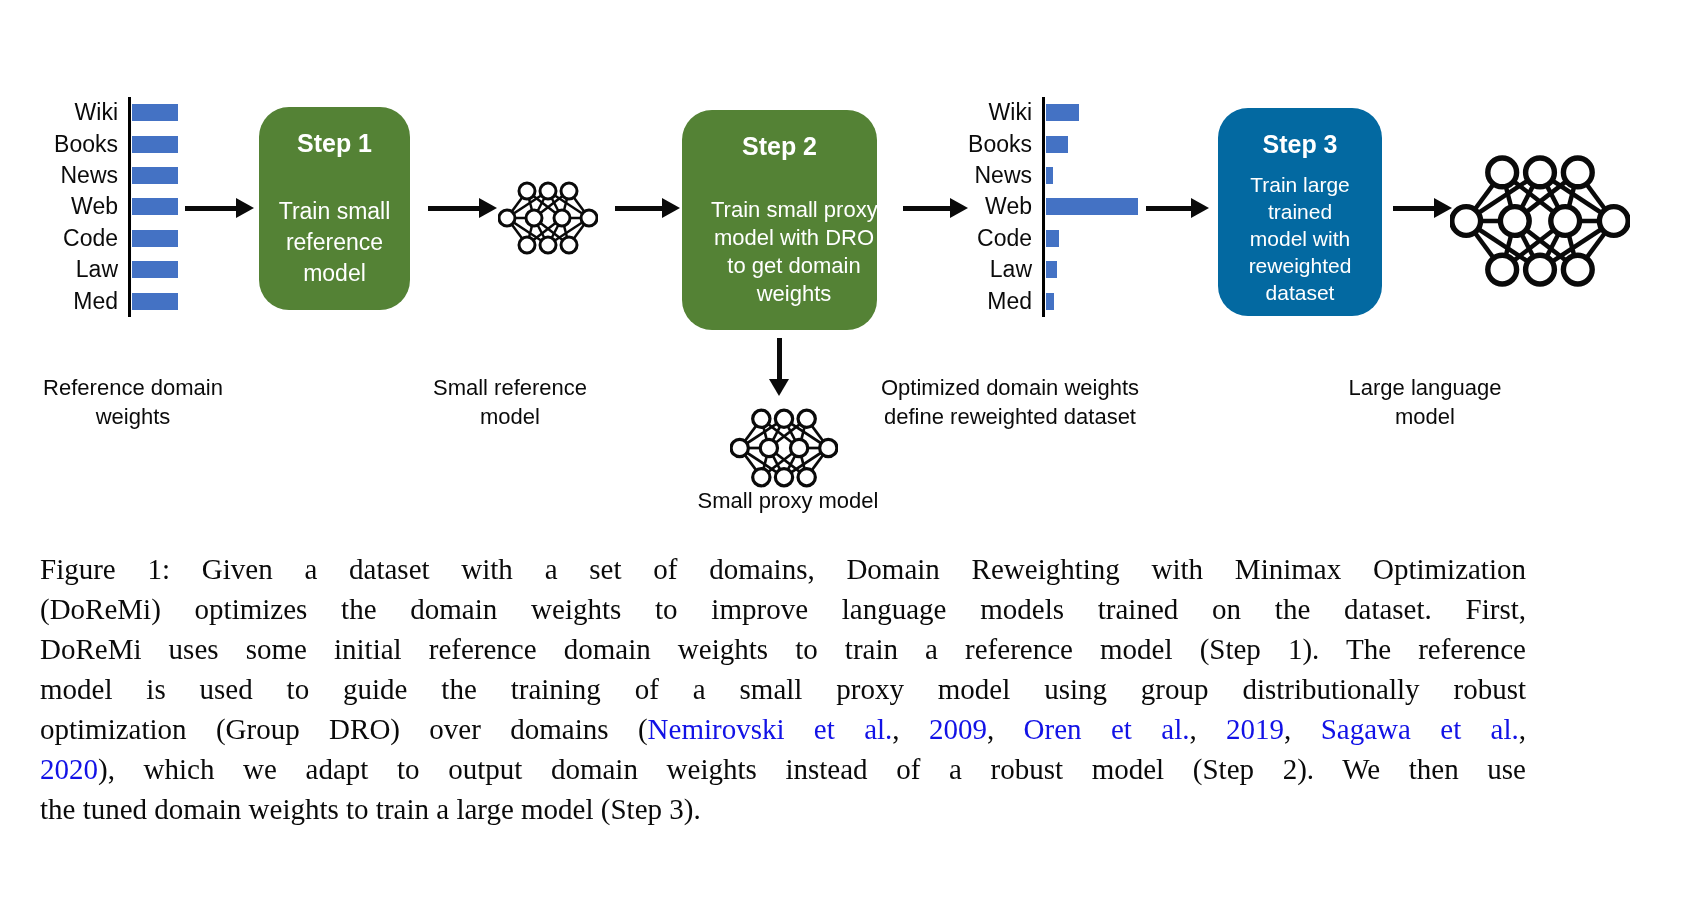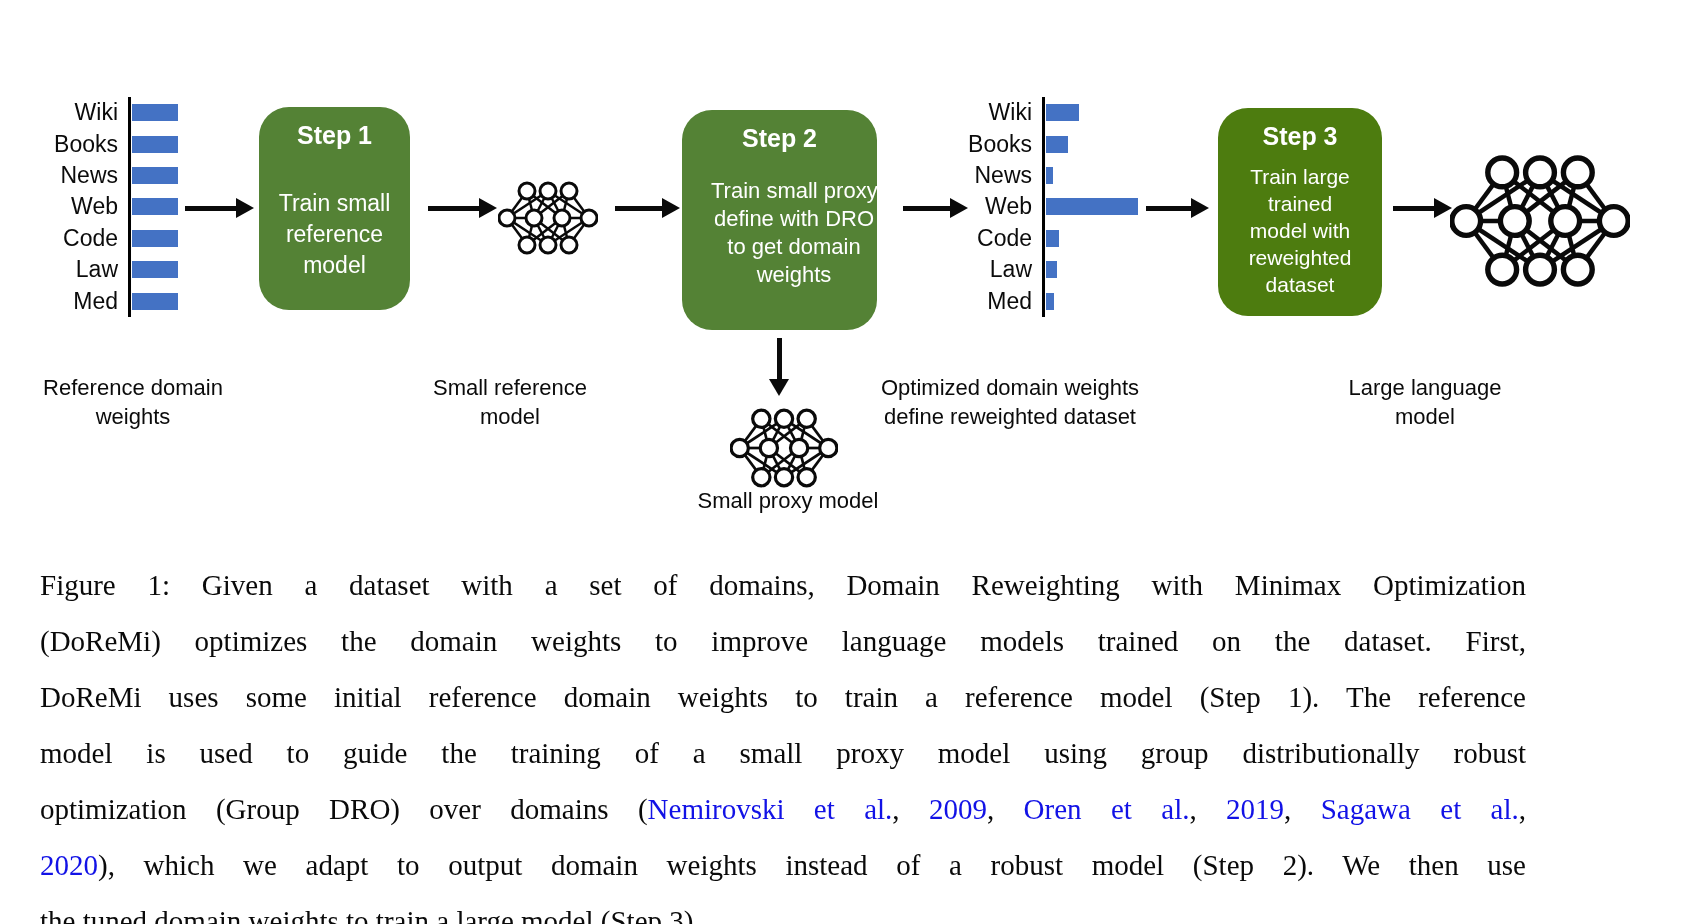--- a/index.html
+++ b/index.html
@@ -18,38 +18,38 @@
   
   .harrow{position:absolute;height:4.5px;background:#0a0a0a;}
   .harrow::after{content:'';position:absolute;right:-17px;top:-7.8px;width:0;height:0;
                  border-left:18px solid #0a0a0a;border-top:10px solid transparent;border-bottom:10px solid transparent;}
   .varrow{position:absolute;width:4.5px;background:#0a0a0a;}
   .varrow::after{content:'';position:absolute;bottom:-16px;left:-7.8px;width:0;height:0;
                  border-top:17px solid #0a0a0a;border-left:10px solid transparent;border-right:10px solid transparent;}
 
   
   .stepbox{position:absolute;border-radius:30px;color:#fff;text-align:center;box-sizing:border-box;}
-  .stepbox .step-title{display:block;font-weight:bold;font-size:25px;margin-top:14px;}
+  .stepbox .step-title{display:block;font-weight:bold;font-size:25px;margin-top:22px;}
   .stepbox .step-body{display:block;}
   .stepbox .step-body div{white-space:nowrap;}
   #step1 .step-body{margin-top:38px;font-size:23px;line-height:31px;}
-  #step2 .step-body{margin-top:24px;font-size:22px;line-height:28px;padding-left:29px;}
+  #step2 .step-body{margin-top:35px;font-size:22px;line-height:28px;padding-left:29px;}
   #step3 .step-body{margin-top:12px;font-size:21px;line-height:27px;}
 
   
   .nn{position:absolute;}
   .nn svg{display:block;width:100%;height:100%;}
 
   
   .sublabel{position:absolute;text-align:center;font-size:22px;line-height:28.5px;color:#0b0b0b;}
 
   
   .caption{position:absolute;left:40px;top:549px;width:1486px;
            font-family:"Liberation Serif",serif;font-size:29px;color:#0a0a0a;}
-  .caption .cline{height:40px;line-height:40px;text-align:justify;text-align-last:justify;white-space:normal;margin-top:16px;}
+  .caption .cline{height:40px;line-height:40px;text-align:justify;text-align-last:justify;white-space:normal;}
   .caption .cline.last{text-align:left;text-align-last:left;}
   .caption .cite{cursor:pointer;}
 </style>
 </head>
 <body>
 
 <div class="canvas">
 
   <div class="chart" id="chart-ref" style="left:40px;top:97px;">
       <div class="labels" style="width: 88px;">
@@ -135,21 +135,21 @@
         <circle cx="142" cy="134" r="16" fill="#ffffff" stroke="#0a0a0a" stroke-width="6"></circle>
       </svg>
     </div>
 
   <div class="harrow" style="left:615px;top:206px;width:48px;"></div>
 
   <div class="stepbox" id="step2" style="left: 682px; top: 110px; width: 195px; height: 220px; background: rgb(84, 130, 53);">
     <span class="step-title">Step 2</span>
     <span class="step-body">
         <div>Train small proxy</div>
-        <div>define with DRO</div>
+        <div>model with DRO</div>
         <div>to get domain</div>
         <div>weights</div>
       </span>
   </div>
 
   <div class="varrow" style="left:777px;top:338px;height:42px;"></div>
 
   <div class="nn" id="nn-proxy" style="left:730px;top:398px;width:108px;height:100px;">
       <svg viewBox="0 0 200 160" xmlns="http://www.w3.org/2000/svg">
         <line x1="18" y1="80" x2="58" y2="26" stroke="#0a0a0a" stroke-width="5"></line>
@@ -219,21 +219,21 @@
           <div class="bar" style="width: 11px; background: rgb(68, 114, 196);"></div>
         </div>
         <div class="slot">
           <div class="bar" style="width: 8px; background: rgb(68, 114, 196);"></div>
         </div>
       </div>
     </div>
 
   <div class="harrow" style="left:1146px;top:206px;width:46px;"></div>
 
-  <div class="stepbox" id="step3" style="left: 1218px; top: 108px; width: 164px; height: 208px; background: #4d7c0f;">
+  <div class="stepbox" id="step3" style="left: 1218px; top: 108px; width: 164px; height: 208px; background: #0369a1;">
     <span class="step-title">Step 3</span>
     <span class="step-body">
         <div>Train large</div>
         <div>trained</div>
         <div>model with</div>
         <div>reweighted</div>
         <div>dataset</div>
       </span>
   </div>
 

